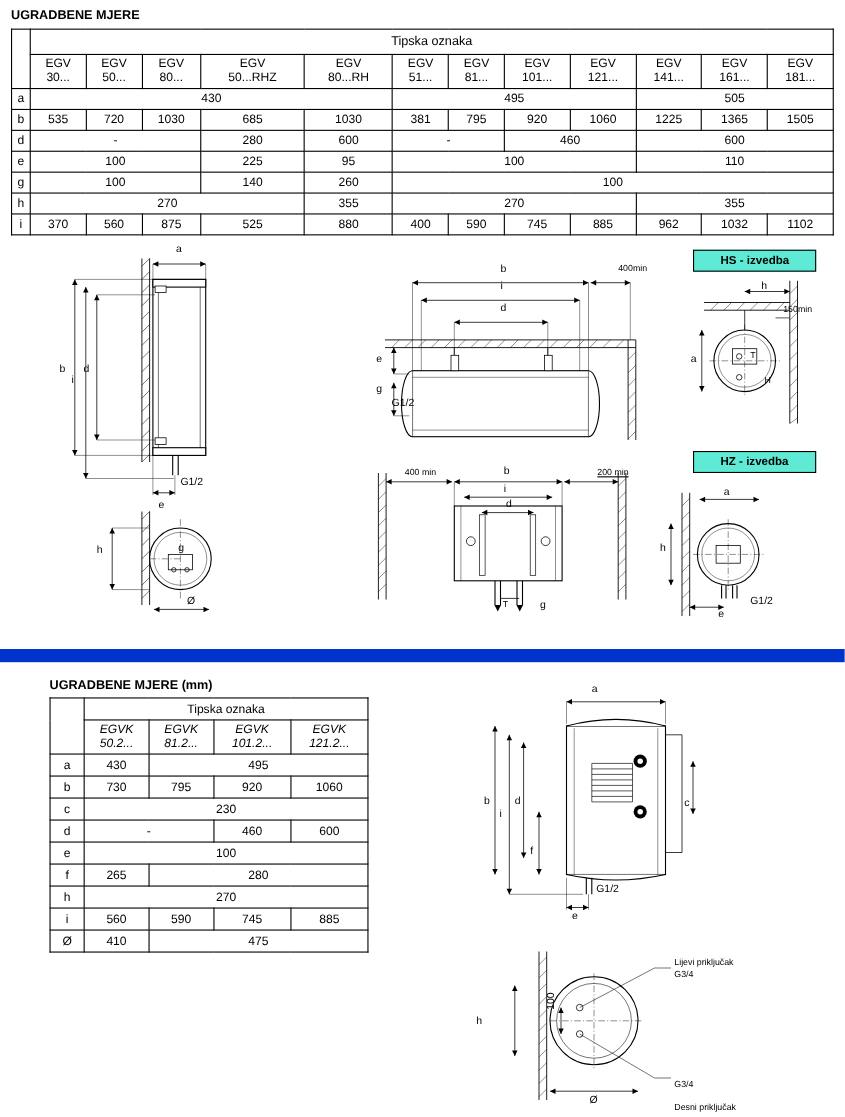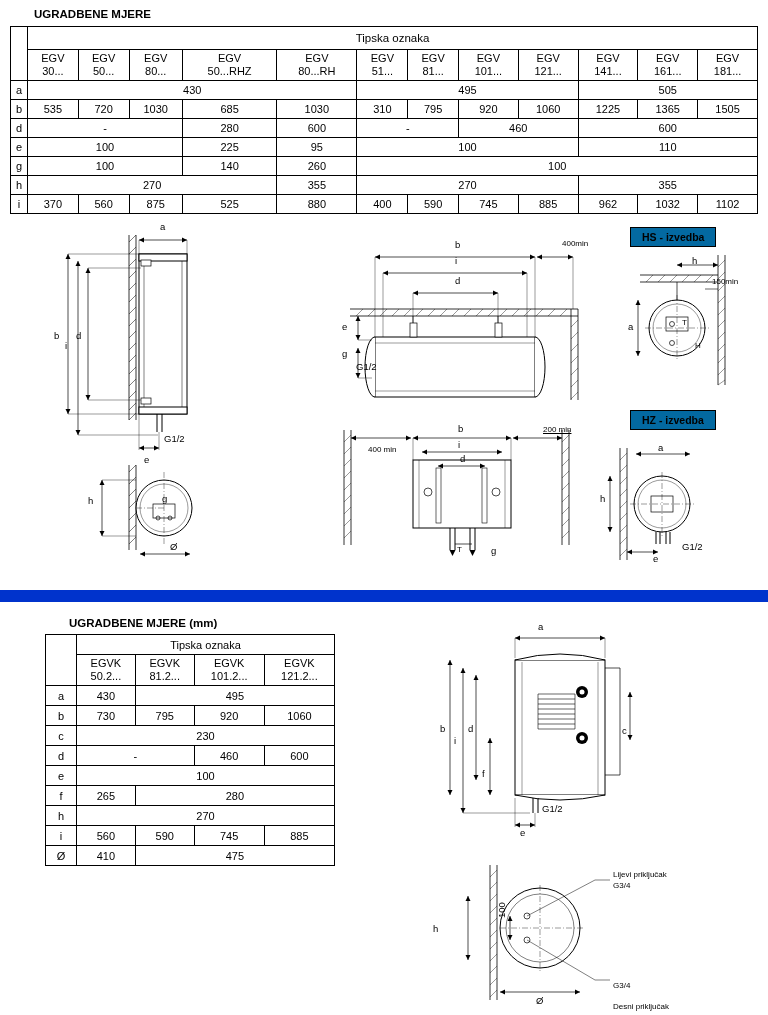--- a/index.html
+++ b/index.html
@@ -9,21 +9,20 @@
     font-family:"Liberation Sans", sans-serif;
     font-size:11px;
     color:#000;
     position:relative;
     overflow:hidden;
   }
   .title{
     font-weight:bold;
     font-size:11.5px;
     position:absolute;
-    margin-left:24px;
   }
   #title1{left:10px;top:8px;}
   
   table{border-collapse:collapse;}
   #tbl1{
     position:absolute;left:10px;top:26px;width:748px;
   }
   #tbl1 td,#tbl1 th{
     border:1px solid #000;
     text-align:center;
@@ -46,28 +45,28 @@
   }
   #tbl2 td{
     border:1px solid #000;
     text-align:center;
     font-size:11px;
     padding:0;
     height:19px;
     font-weight:normal;
   }
   #tbl2 .rowlab{width:30px;}
-  #tbl2 .model{height:30px;line-height:13px;}
+  #tbl2 .model{height:30px;line-height:13px;font-style:italic;}
   
   .draw{position:absolute;}
   .lbl{position:absolute;font-size:9.5px;white-space:nowrap;}
   .lbl-sm{position:absolute;font-size:8px;white-space:nowrap;}
   .boxlbl{
-    position:absolute;border:1.5px solid #000;background:#0369a1;
-    font-weight:bold;font-size:10.5px;padding:3px 11px;white-space:nowrap;
+    position:absolute;border:1.5px solid #000;background:#5eead4;
+    font-weight:bold;font-size:10.5px;padding:3px 24px;white-space:nowrap;
   }
   svg{display:block;}
 </style>
 </head>
 <body>
 
 <div class="title" id="title1">UGRADBENE MJERE</div>
 
 <table id="tbl1">
   <tbody id="tbl1-body">
@@ -95,21 +94,21 @@
         <td colspan="4">495</td>
         <td colspan="3">505</td>
       </tr>
       <tr>
         <td class="rowlab">b</td>
         <td colspan="1">535</td>
         <td colspan="1">720</td>
         <td colspan="1">1030</td>
         <td colspan="1">685</td>
         <td colspan="1">1030</td>
-        <td colspan="1">310</td>
+        <td colspan="1">381</td>
         <td colspan="1">795</td>
         <td colspan="1">920</td>
         <td colspan="1">1060</td>
         <td colspan="1">1225</td>
         <td colspan="1">1365</td>
         <td colspan="1">1505</td>
       </tr>
       <tr>
         <td class="rowlab">d</td>
         <td colspan="3">-</td>
@@ -475,21 +474,21 @@
     <line x1="21" y1="18" x2="81" y2="18" stroke="#000" stroke-width="0.7"></line>
     <path d="M21,18 l5,-2.5 v5 z" fill="#000"></path>
       <path d="M81,18 l-5,-2.5 v5 z" fill="#000"></path>
 
     <line x1="183" y1="18" x2="232" y2="18" stroke="#000" stroke-width="0.7"></line>
     <path d="M183,18 l5,-2.5 v5 z" fill="#000"></path>
       <path d="M232,18 l-5,-2.5 v5 z" fill="#000"></path>
 
     <line x1="125" y1="124" x2="142" y2="124" stroke="#000" stroke-width="0.7"></line>
   </svg>
-  <div class="lbl-sm" style="left:368px;top:210px;margin-top:20px;">400 min</div>
+  <div class="lbl-sm" style="left:368px;top:210px;">400 min</div>
   <div class="lbl-sm" style="left:543px;top:210px;text-decoration:underline;">200 min</div>
   <div class="lbl" style="left:458px;top:208px;">b</div>
   <div class="lbl" style="left:458px;top:224px;">i</div>
   <div class="lbl" style="left:460px;top:238px;">d</div>
   <div class="lbl-sm" style="left:457px;top:330px;">T</div>
   <div class="lbl" style="left:491px;top:330px;">g</div>
 
   <svg width="140" height="130" style="position:absolute;left:600px;top:225px;">
     <line x1="20" y1="8" x2="20" y2="120" stroke="#000" stroke-width="0.8"></line>
     <line x1="27" y1="8" x2="27" y2="120" stroke="#000" stroke-width="0.8"></line>

